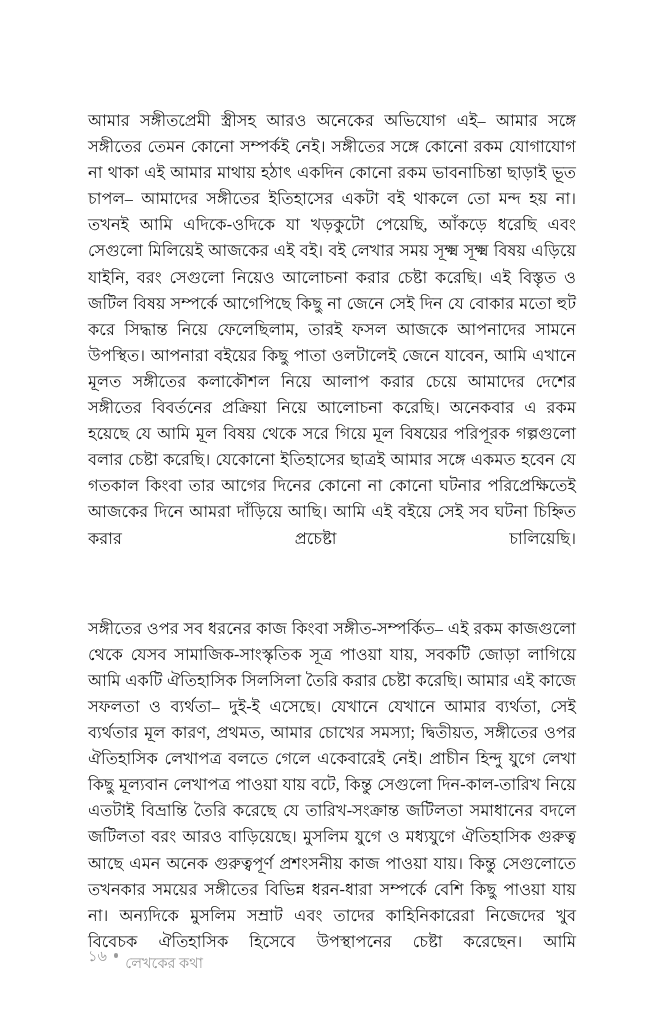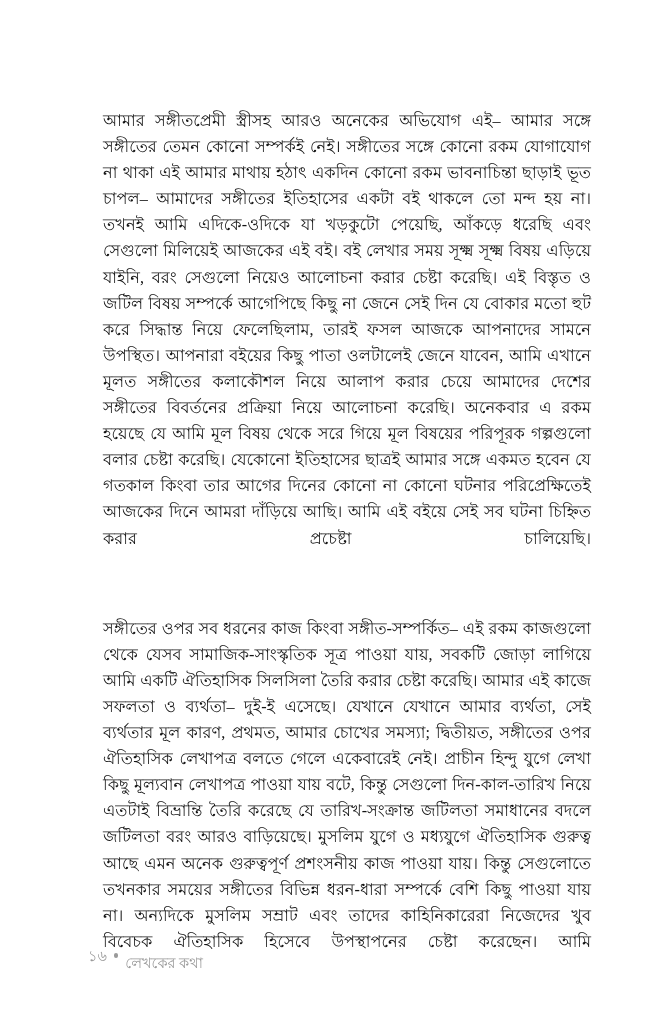--- a/index.html
+++ b/index.html
@@ -17,21 +17,21 @@
   .page {
     position: relative;
     width: 663px;
     height: 1024px;
     background: #ffffff;
     box-sizing: border-box;
   }
 
   .text-block {
     position: absolute;
-    left: 103px;
+    left: 88px;
     top: 108px;
     width: 488px;
   }
 
   .para {
     margin: 0;
     text-align: justify;
     text-justify: inter-word;
     font-size: 16.2px;
     line-height: 26.1px;

